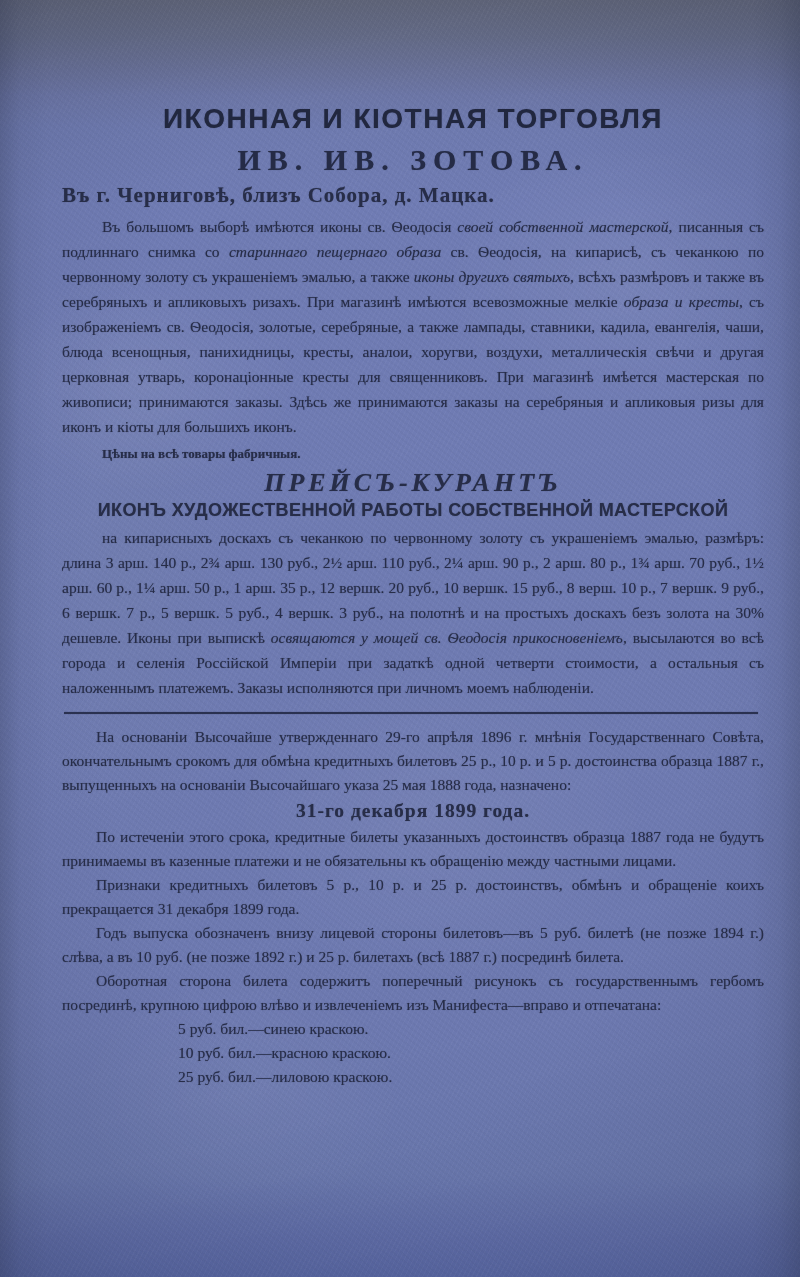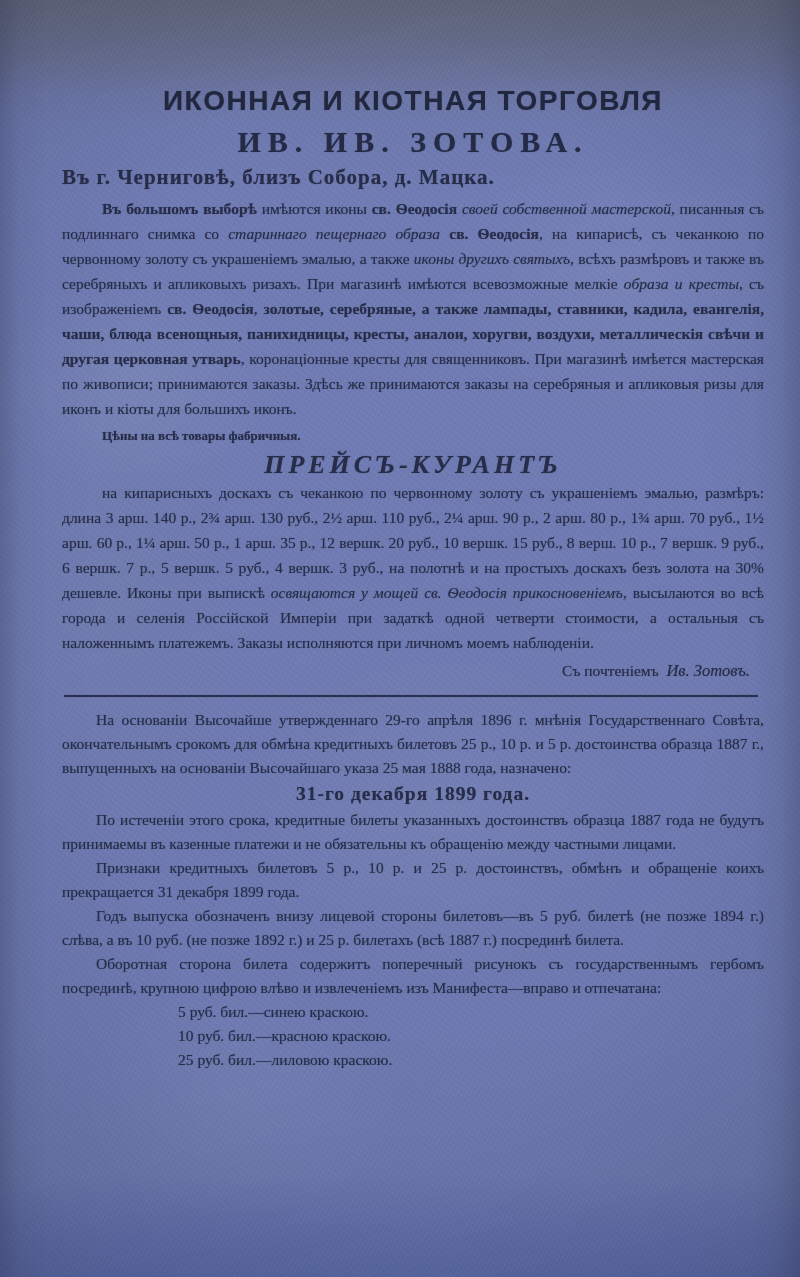--- a/index.html
+++ b/index.html
@@ -33,21 +33,21 @@
   .vignette {
     position: absolute; inset: 0;
     background:
       linear-gradient(90deg, rgba(35,42,66,0.22) 0, rgba(35,42,66,0.06) 2.5%, transparent 6%,
                       transparent 94%, rgba(35,42,66,0.08) 97.5%, rgba(35,42,66,0.22) 100%),
       radial-gradient(ellipse at 50% 46%, transparent 55%, rgba(38,44,70,0.10) 85%, rgba(38,44,70,0.20) 100%);
   }
   
   .content {
     position: absolute;
-    left: 62px; right: 36px; top: 84px;
+    left: 62px; right: 36px; top: 102px;
     color: #272d48;
     font-size: 15.5px;
     line-height: 25px;
     text-align: justify;
     text-shadow: 0 0 1px rgba(39,45,72,0.55);
   }
   .store-title-1 {
     font-family: "Liberation Sans", sans-serif;
     font-weight: 700;
     font-size: 28px; line-height: 34px;
@@ -66,21 +66,21 @@
   }
   .store-address {
     font-weight: 700;
     font-size: 21px; line-height: 27px;
     letter-spacing: 1px;
     text-align: left;
     margin: 0 0 5px 0;
   }
   p.body-par { margin: 0; text-indent: 40px; }
   .seg-n { font-weight: normal; }
-  .seg-b { font-weight: 700; }
+  .seg-b { font-weight: 400; }
   .seg-i { font-style: italic; }
   .factory-note {
     font-weight: 700;
     margin: 2px 0 0 0;
     text-indent: 40px;
     text-align: left;
     font-size: 13px;
   }
   .price-title {
     font-weight: 700; font-style: italic;
@@ -139,24 +139,24 @@
   <div>
     <div class="store-title-1">ИКОННАЯ И КІОТНАЯ ТОРГОВЛЯ</div>
     <div class="store-title-2">ИВ. ИВ. ЗОТОВА.</div>
     <div class="store-address">Въ г. Черниговѣ, близъ Собора, д. Мацка.</div>
 
     <p class="body-par"><span class="seg-b">Въ большомъ выборѣ </span><span class="seg-n">имѣются иконы </span><span class="seg-b">св. Ѳеодосія </span><span class="seg-i">своей собственной мастерской</span><span class="seg-n">, писанныя съ подлиннаго снимка со </span><span class="seg-i">стариннаго пещернаго образа </span><span class="seg-b">св. Ѳеодосія</span><span class="seg-n">, на кипарисѣ, съ чеканкою по червонному золоту съ украшеніемъ эмалью, а также </span><span class="seg-i">иконы другихъ святыхъ</span><span class="seg-n">, всѣхъ размѣровъ и также въ серебряныхъ и апликовыхъ ризахъ. При магазинѣ имѣются всевозможные мелкіе </span><span class="seg-i">образа и кресты</span><span class="seg-n">, съ изображеніемъ </span><span class="seg-b">св. Ѳеодосія</span><span class="seg-n">, </span><span class="seg-b">золотые, серебряные, а также лампады, ставники, кадила, евангелія, чаши, блюда всенощныя, панихидницы, кресты, аналои, хоругви, воздухи, металлическія свѣчи и другая церковная утварь</span><span class="seg-n">, коронаціонные кресты для священниковъ. При магазинѣ имѣется мастерская по живописи; принимаются заказы. Здѣсь же принимаются заказы на серебряныя и апликовыя ризы для иконъ и кіоты для большихъ иконъ.</span></p>
 
     <p class="factory-note">Цѣны на всѣ товары фабричныя.</p>
 
     <div class="price-title">ПРЕЙСЪ-КУРАНТЪ</div>
+    <div class="price-subtitle">ИКОНЪ ХУДОЖЕСТВЕННОЙ РАБОТЫ СОБСТВЕННОЙ МАСТЕРСКОЙ</div>
 
     <p class="body-par"><span class="seg-n">на кипарисныхъ доскахъ съ чеканкою по червонному золоту съ украшеніемъ эмалью, размѣръ: длина 3 арш. 140 р., 2¾ арш. 130 руб., 2½ арш. 110 руб., 2¼ арш. 90 р., 2 арш. 80 р., 1¾ арш. 70 руб., 1½ арш. 60 р., 1¼ арш. 50 р., 1 арш. 35 р., 12 вершк. 20 руб., 10 вершк. 15 руб., 8 верш. 10 р., 7 вершк. 9 руб., 6 вершк. 7 р., 5 вершк. 5 руб., 4 вершк. 3 руб., на полотнѣ и на простыхъ доскахъ безъ золота на 30% дешевле. Иконы при выпискѣ </span><span class="seg-i">освящаются у мощей св. Ѳеодосія прикосновеніемъ</span><span class="seg-n">, высылаются во всѣ города и селенія Россійской Имперіи при задаткѣ одной четверти стоимости, а остальныя съ наложеннымъ платежемъ. Заказы исполняются при личномъ моемъ наблюденіи.</span></p>
 
-    <p class="signature"><span>Съ почтеніемъ</span>&nbsp;&nbsp;<span class="sig-name">Ив. Зотовъ.</span></p>
   </div>
 
   <hr class="rule">
 
   <div class="ministry">
 
     <p class="body-par">На основаніи Высочайше утвержденнаго 29-го апрѣля 1896 г. мнѣнія Государственнаго Совѣта, окончательнымъ срокомъ для обмѣна кредитныхъ билетовъ 25 р., 10 р. и 5 р. достоинства образца 1887 г., выпущенныхъ на основаніи Высочайшаго указа 25 мая 1888 года, назначено:</p>
 
     <div class="deadline">31-го декабря 1899 года.</div>
 

